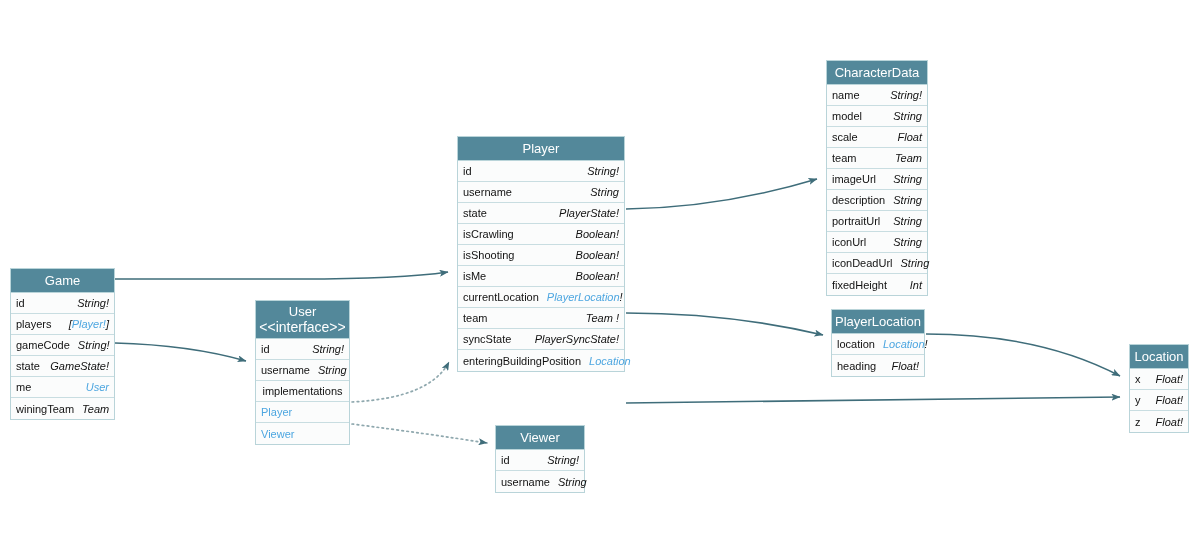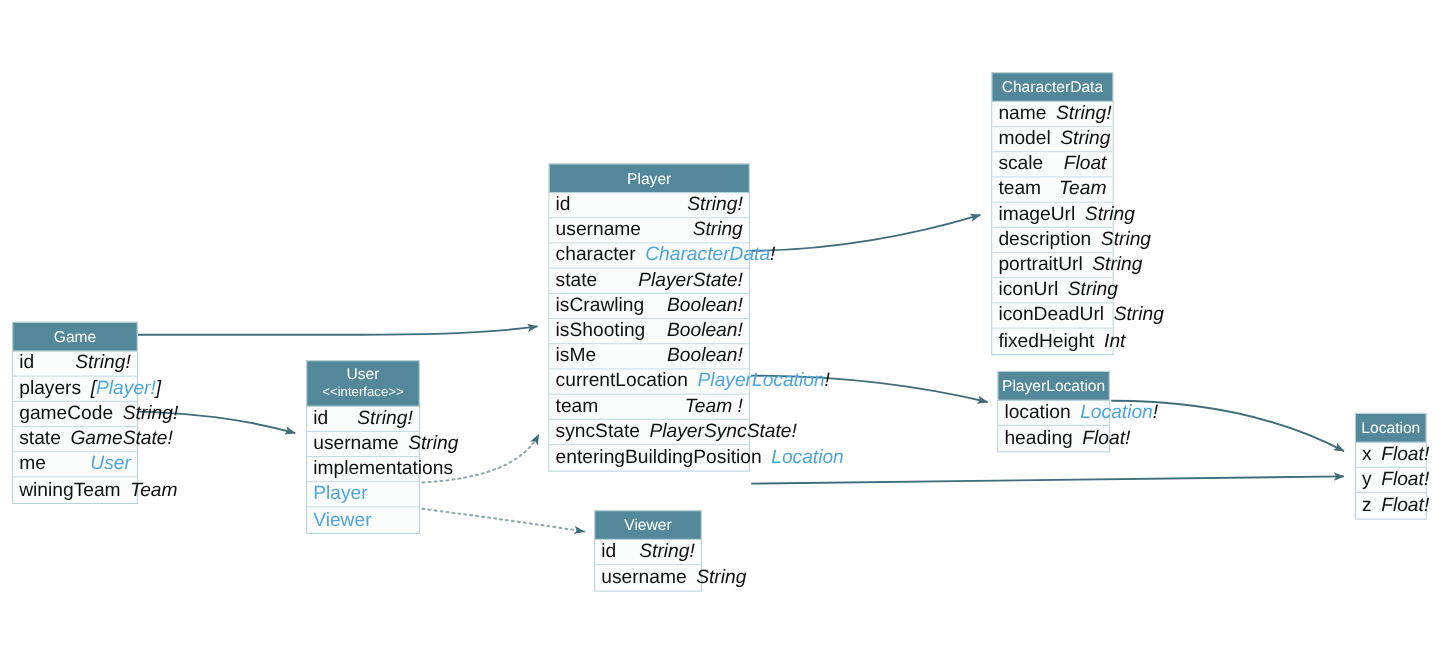--- a/index.html
+++ b/index.html
@@ -50,34 +50,34 @@
     line-height: 1.05;
     padding-top: 3px;
   }
   .entity-header .hdr-name {
     display: block;
     font-size: 13px;
     line-height: 16px;
   }
   .entity-header .hdr-stereo {
     display: block;
-    font-size: 11px;
+    font-size: 14px;
     line-height: 14px;
   }
   .row {
     box-sizing: border-box;
     height: 21px;
     line-height: 20px;
     border-bottom: 1px solid #c8dde1;
     background: #fbfcfc;
     display: flex;
     align-items: center;
     justify-content: space-between;
     padding: 0 5px;
-    font-size: 16px;
+    font-size: 11px;
     color: #111111;
     white-space: nowrap;
   }
   .row:last-child {
     border-bottom: none;
   }
   .row .fname {
     text-align: left;
   }
   .row .ftype {
@@ -191,24 +191,20 @@
     </div>
     <div class="row">
       <span class="fname">id</span>
       <span class="ftype">String!</span>
     </div>
     <div class="row">
       <span class="fname">username</span>
       <span class="ftype">String</span>
     </div>
     <div class="row">
-      <span class="fname">character</span>
-      <span class="ftype"><span class="link">CharacterData</span><span class="bang">!</span></span>
-    </div>
-    <div class="row">
       <span class="fname">state</span>
       <span class="ftype">PlayerState!</span>
     </div>
     <div class="row">
       <span class="fname">isCrawling</span>
       <span class="ftype">Boolean!</span>
     </div>
     <div class="row">
       <span class="fname">isShooting</span>
       <span class="ftype">Boolean!</span>

